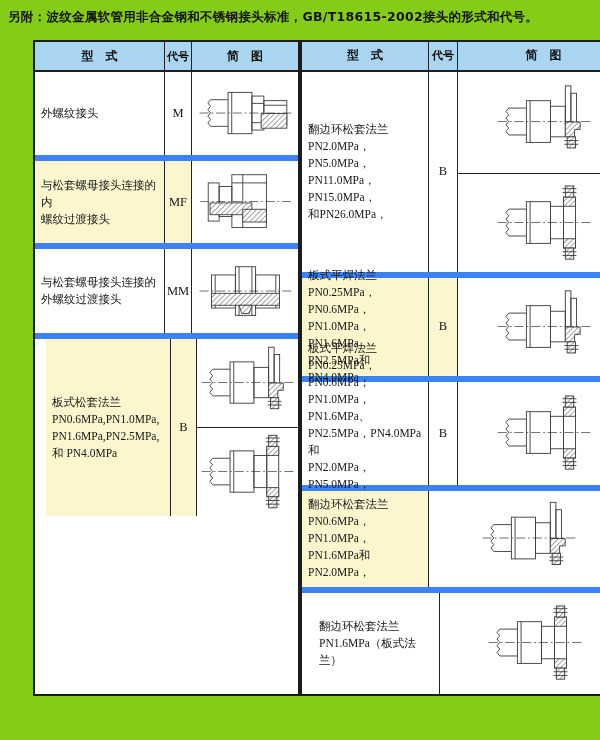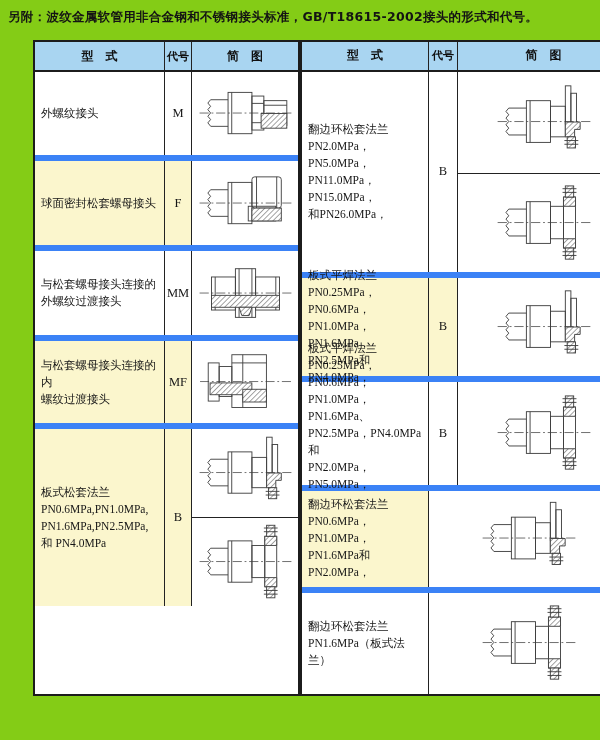--- a/index.html
+++ b/index.html
@@ -23,21 +23,21 @@
   .half-left { width:263px; }
   .half-divider { width:4px; border-left:2px solid #1c1c1c; border-right:2px solid #1c1c1c; background:#fff; }
   .half-right { flex:1; }
   .hdr { display:flex; height:30px; border-bottom:2px solid #1c1c1c; background:var(--header-bg,#a9d5f1); }
   .hdr .cell {
     display:flex; align-items:center; justify-content:center;
     font-family:"DejaVu Sans","Liberation Sans",sans-serif;
     font-weight:bold; font-size:12px; color:#101010;
   }
   .row { display:flex; border-bottom:6px solid #3b82f6; }
-  .row:last-child { border-bottom:none; }
+  .row:last-child { border-bottom:none;padding-left:11px; }
   .cell-type, .cell-code { border-right:1px solid #222; }
   .half-left .cell-type, .half-left .hdr-type { width:130px; }
   .half-left .cell-code, .half-left .hdr-code { width:27px; }
   .half-right .cell-type, .half-right .hdr-type { width:127px; }
   .half-right .cell-code, .half-right .hdr-code { width:29px; }
   .cell-diag, .hdr-diag { flex:1; }
   .cell-type {
     display:flex; align-items:center; padding:4px 4px 4px 6px;
     font-size:11.5px; line-height:17px; white-space:pre-line; color:#161616;
   }
@@ -166,48 +166,39 @@
       <div class="row" style="height:89px">
         <div class="cell-type">外螺纹接头</div>
         <div class="cell-code">M</div>
         <div class="cell-diag">
           <svg class="diag" width="101" height="81" viewBox="0 0 110 88">
               <use href="#sym-m"></use>
             </svg>
         </div>
       </div>
 
-      <div class="row" style="height:90px">
-        <div class="cell-type hl">球面密封松套螺母接头</div>
-        <div class="cell-code hl">F</div>
-        <div class="cell-diag">
-          <svg class="diag" width="101" height="81" viewBox="0 0 110 88">
-              <use href="#sym-f"></use>
+
+      <div class="row" style="height:88px">
+        <div class="cell-type hl">与松套螺母接头连接的内
+螺纹过渡接头</div>
+        <div class="cell-code hl">MF</div>
+        <div class="cell-diag">
+          <svg class="diag" width="101" height="80" viewBox="0 0 110 88">
+              <use href="#sym-mf"></use>
             </svg>
         </div>
       </div>
 
       <div class="row" style="height:90px">
         <div class="cell-type">与松套螺母接头连接的
 外螺纹过渡接头</div>
         <div class="cell-code">MM</div>
         <div class="cell-diag">
           <svg class="diag" width="101" height="81" viewBox="0 0 110 88">
               <use href="#sym-mm"></use>
-            </svg>
-        </div>
-      </div>
-
-      <div class="row" style="height:88px">
-        <div class="cell-type hl">与松套螺母接头连接的内
-螺纹过渡接头</div>
-        <div class="cell-code hl">MF</div>
-        <div class="cell-diag">
-          <svg class="diag" width="101" height="80" viewBox="0 0 110 88">
-              <use href="#sym-mf"></use>
             </svg>
         </div>
       </div>
 
 
       <div class="row" style="height:177px">
         <div class="cell-type hl">板式松套法兰
 PN0.6MPa,PN1.0MPa,
 PN1.6MPa,PN2.5MPa,
 和 PN4.0MPa</div>

